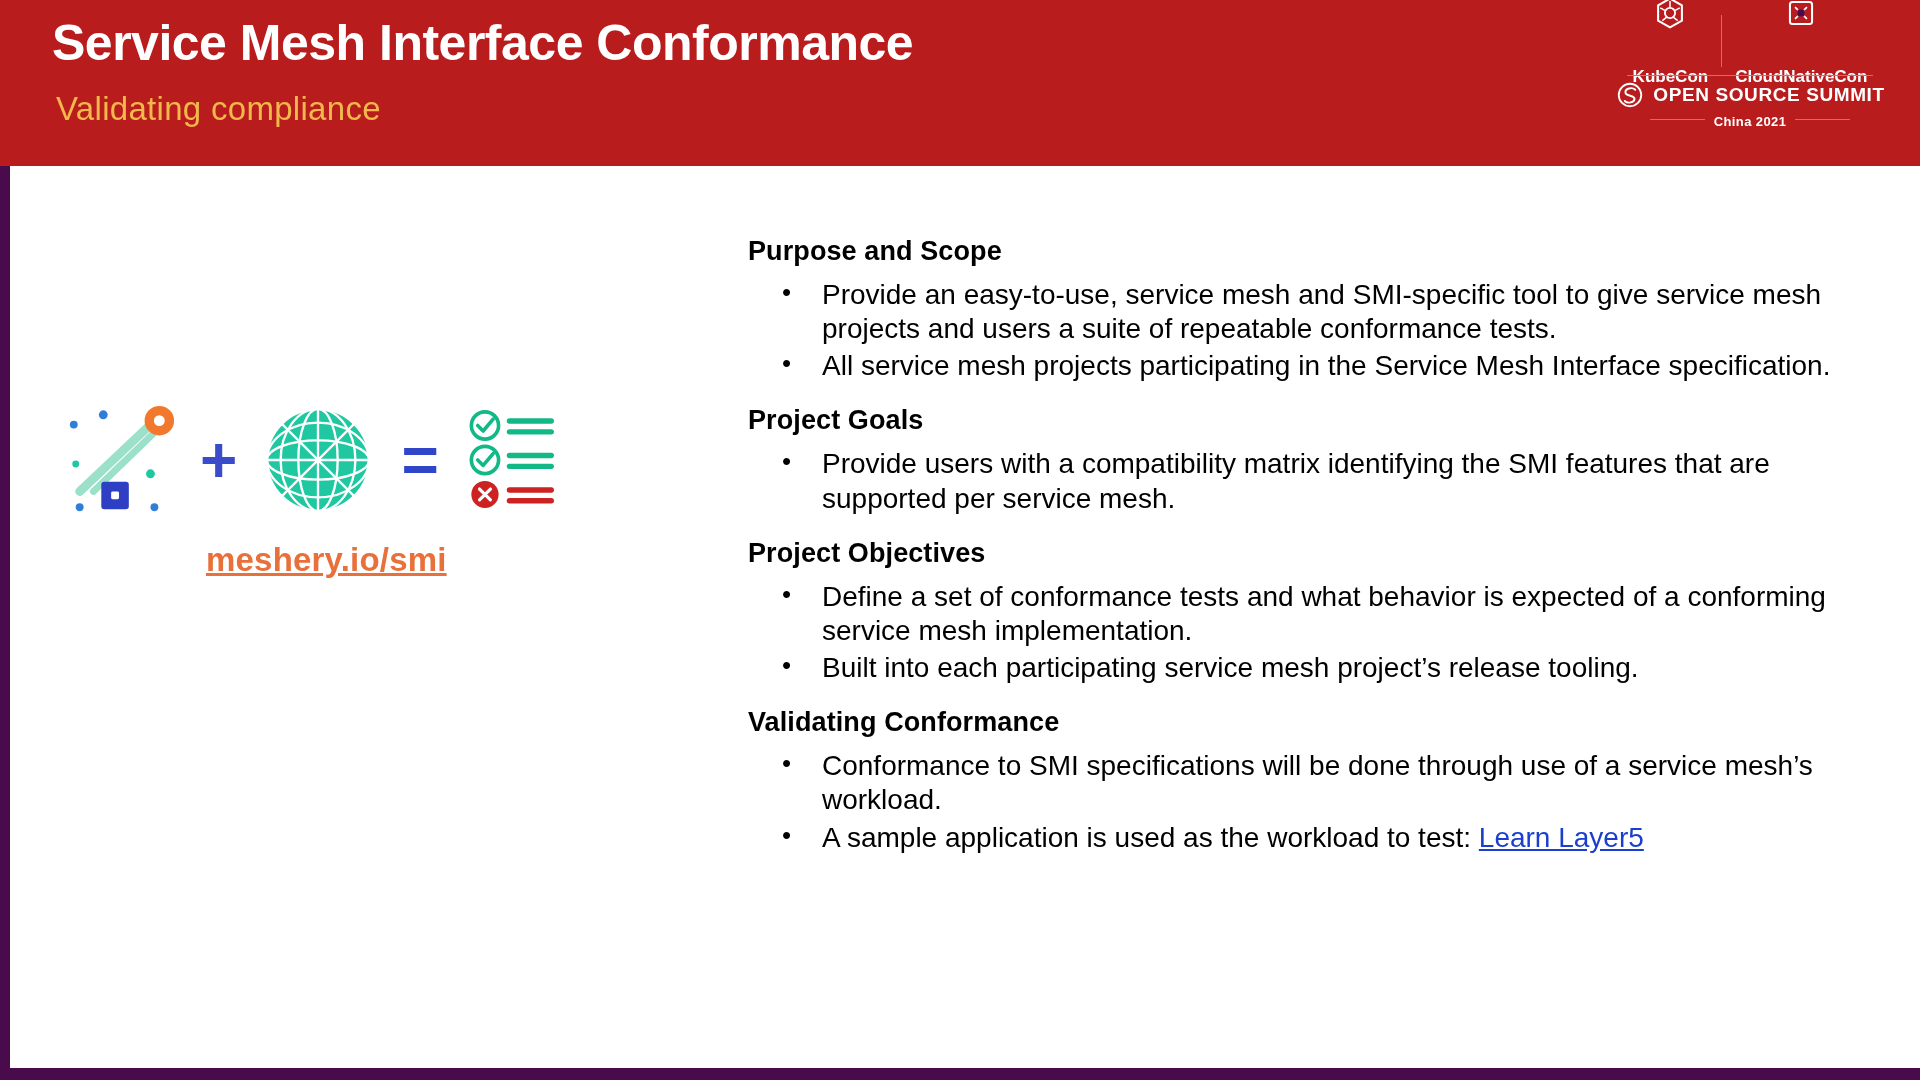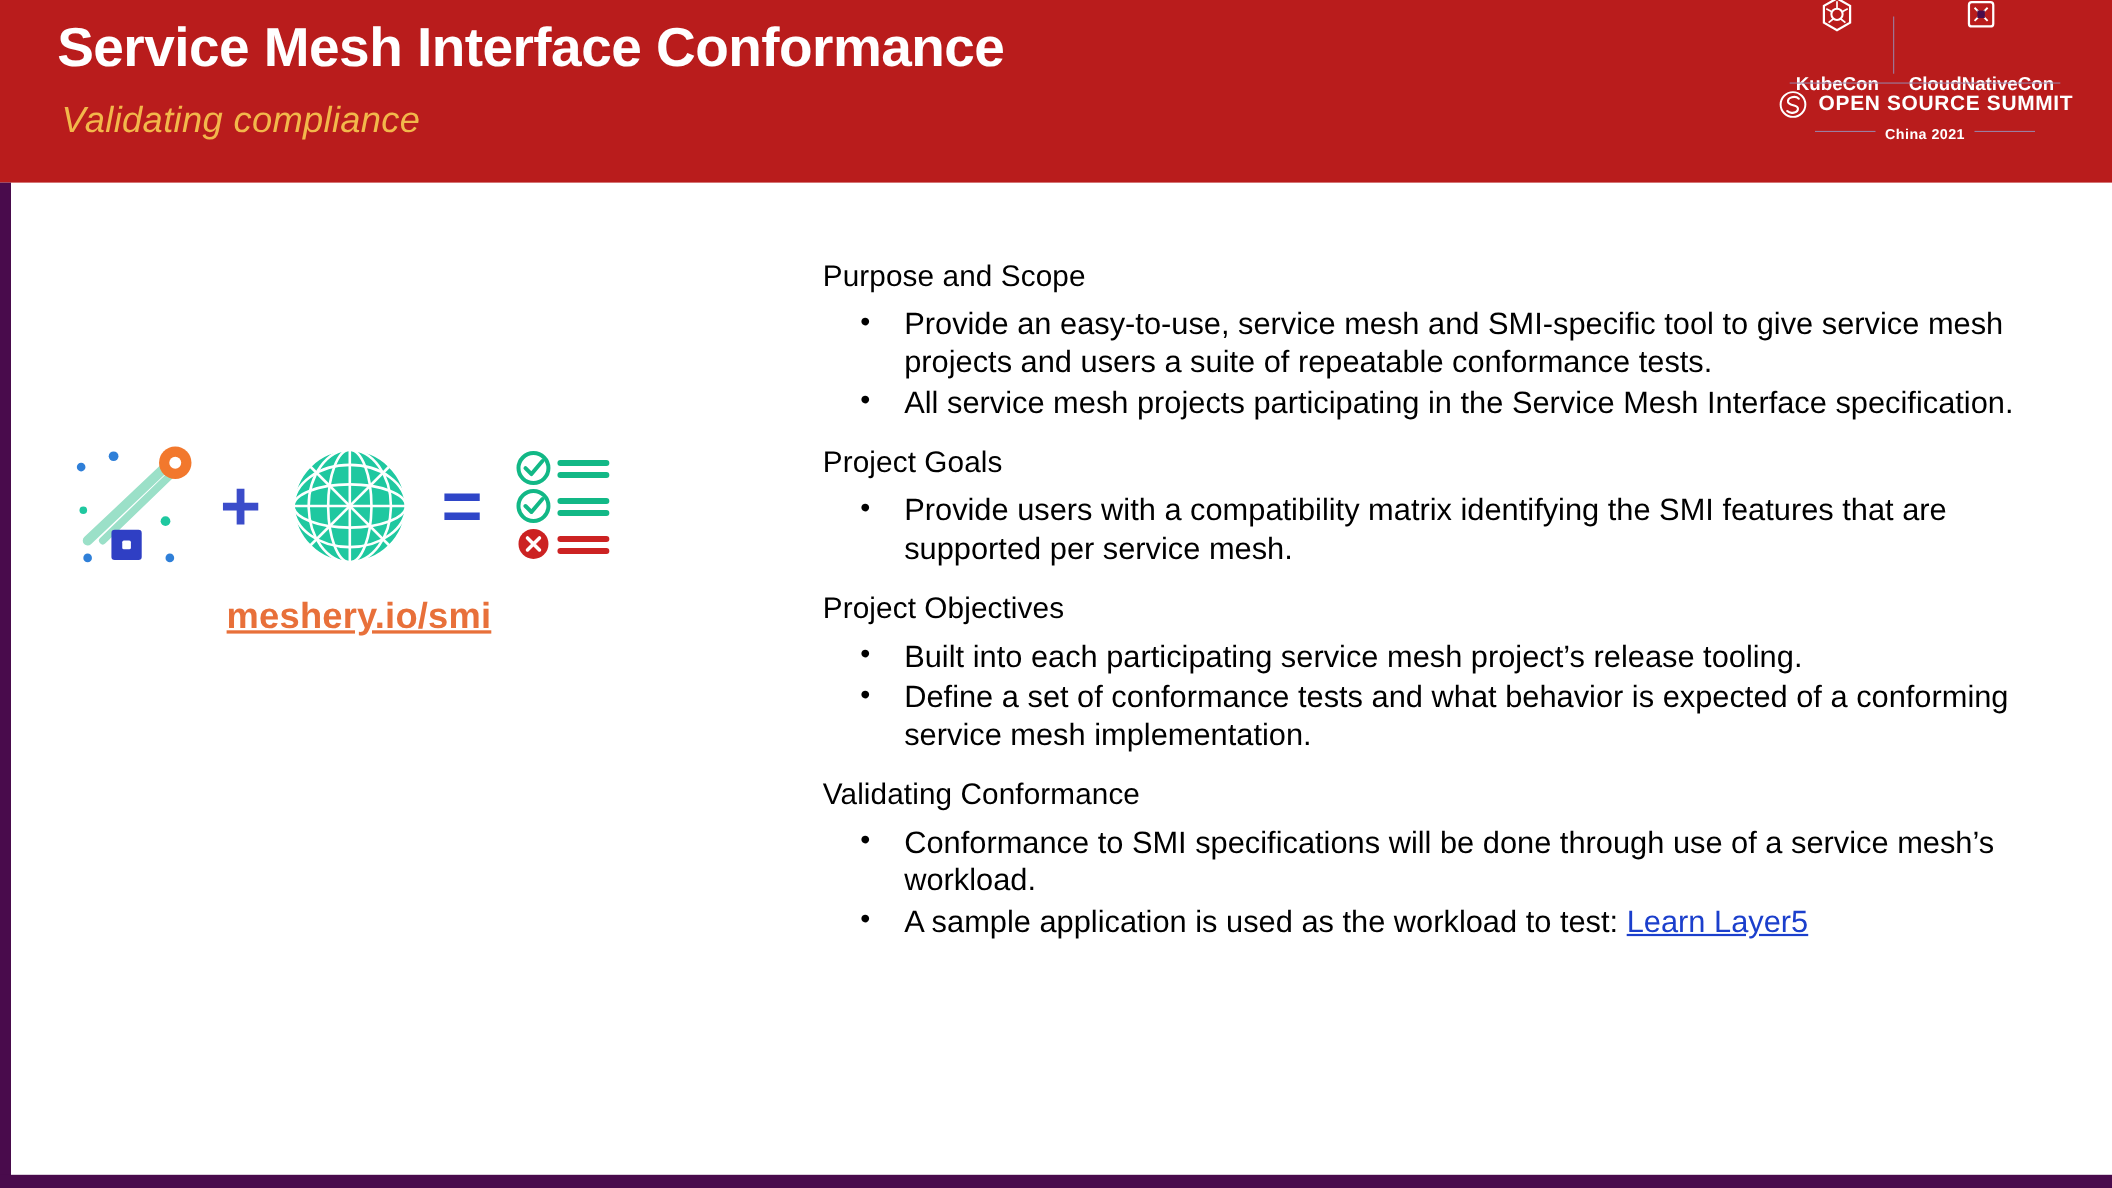--- a/index.html
+++ b/index.html
@@ -31,21 +31,20 @@
     font-weight: bold;
     letter-spacing: -0.5px;
     line-height: 1.1;
     white-space: nowrap;
   }
   .header-subtitle {
     position: absolute;
     left: 56px; top: 90px;
     color: #F2B84B;
     font-size: 33px;
-    font-style: italic;
     font-weight: normal;
     letter-spacing: 0.3px;
     white-space: nowrap;
   }
 
   
   .logo-block {
     position: absolute;
     right: 36px; top: 10px;
     width: 268px; height: 138px;
@@ -145,21 +144,21 @@
   }
 
   
   .right-col {
     position: absolute;
     left: 748px; top: 236px;
     width: 1130px;
   }
   .sec-head {
     font-size: 27px;
-    font-weight: normal;
+    font-weight: bold;
     color: #000000;
     margin-bottom: 11px;
     letter-spacing: 0.1px;
   }
   .sec-head.spaced { margin-top: 22px; }
   ul.bullets { list-style: none; margin: 0 0 0 22px; padding: 0; }
   ul.bullets li {
     position: relative;
     font-size: 28px;
     line-height: 1.22;
@@ -314,22 +313,22 @@
       <li>All service mesh projects participating in the Service Mesh Interface specification.</li>
     </ul>
 
     <div class="sec-head spaced">Project Goals</div>
     <ul class="bullets">
       <li>Provide users with a compatibility matrix identifying the SMI features that are supported per service mesh.</li>
     </ul>
 
     <div class="sec-head spaced">Project Objectives</div>
     <ul class="bullets">
+      <li>Define a set of conformance tests and what behavior is expected of a conforming service mesh implementation.</li>
       <li>Built into each participating service mesh project’s release tooling.</li>
-      <li>Define a set of conformance tests and what behavior is expected of a conforming service mesh implementation.</li>
     </ul>
 
     <div class="sec-head spaced">Validating Conformance</div>
     <ul class="bullets">
       <li>Conformance to SMI specifications will be done through use of a service mesh’s workload.</li>
       <li><span>A sample application is used as the workload to test: </span><a href="#">Learn Layer5</a></li>
     </ul>
   </div>
 
   <div class="edge-left"></div>

